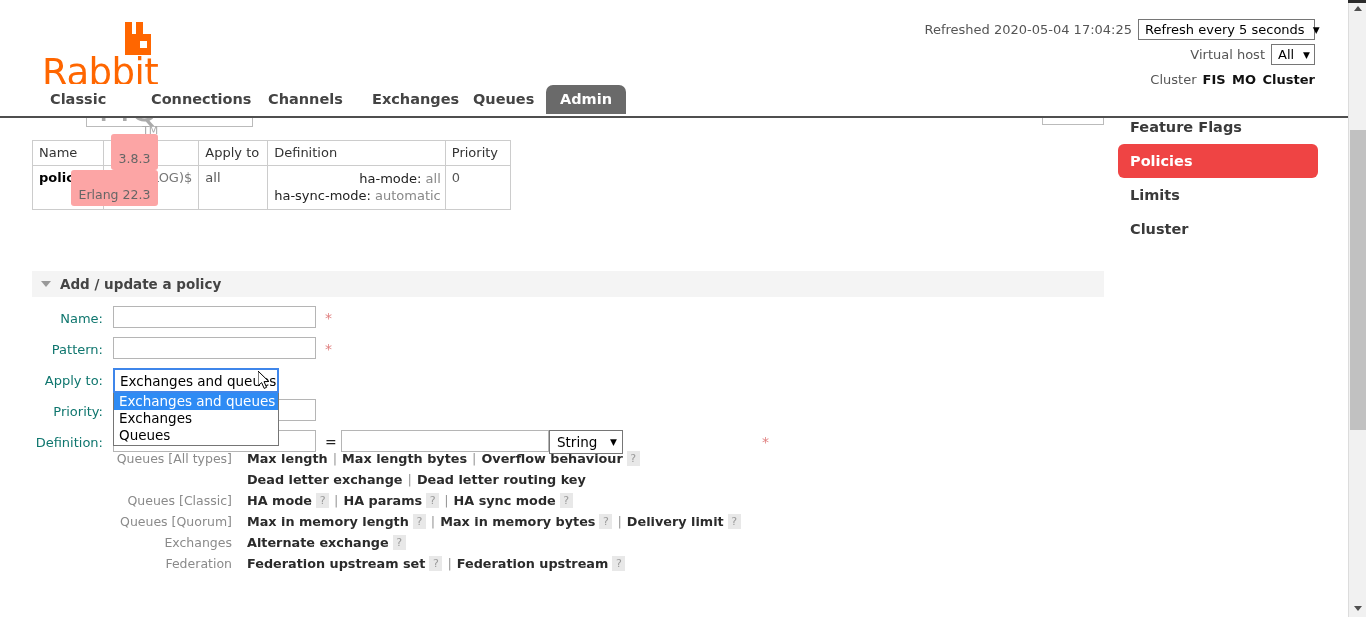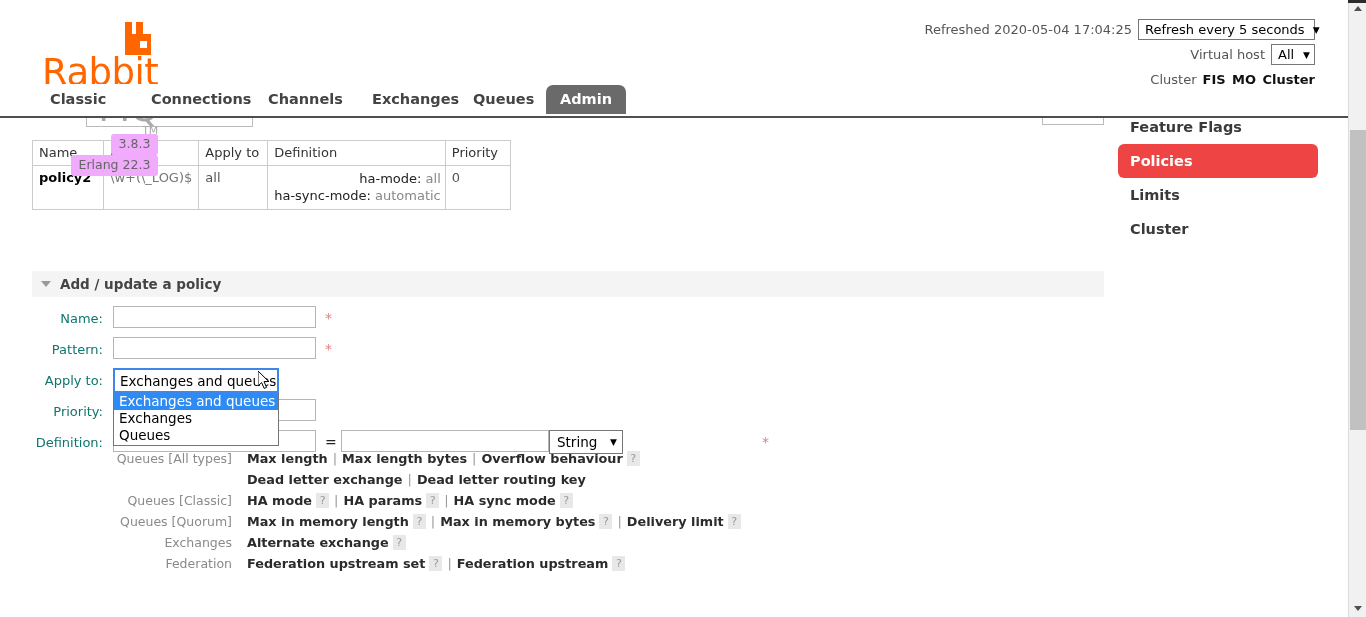--- a/index.html
+++ b/index.html
@@ -86,24 +86,24 @@
   }
   .logo-tm {
     font-size: 11px;
     color: #aaaaaa;
     margin-left: 2px;
     position: relative;
     top: -3px;
   }
   .ver-pill {
     display: inline-block;
-    background: #f0abfc;
+    background: #fca5a5;
     color: #666666;
     font-size: 12.5px;
-    padding: 2px 8px 4px 8px;
+    padding: 17px 8px 4px 8px;
     border-radius: 3px;
     margin-left: 14px;
     position: relative;
     top: -6px;
   }
 
   
   #header-right {
     position: absolute;
     right: 33px; top: 17px;

